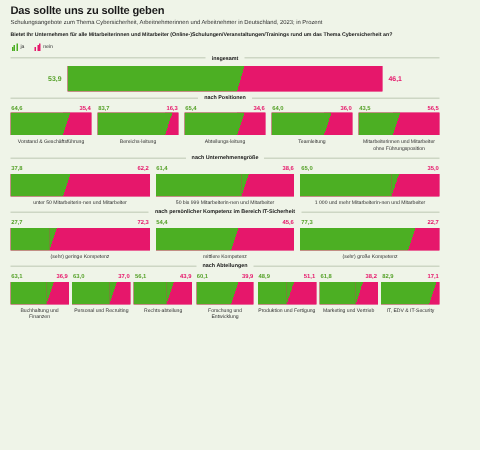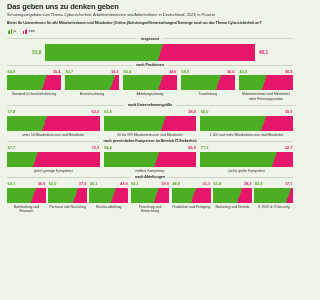--- a/index.html
+++ b/index.html
@@ -65,21 +65,21 @@
   .total-val{font-size:4.6px;font-weight:bold;}
   .total-val.yes{color:#57a22b;text-align:right;width:34px;}
   .total-val.no{color:#e6176b;text-align:left;width:34px;}
   .total-bar{flex:1;}
 </style>
 </head>
 <body>
 
 <div class="page">
 
-  <div class="headline">Das geben uns zu denken geben</div>
+  <div class="headline">Das sollte uns zu sollte geben</div>
   <div class="subhead">Schulungsangebote zum Thema Cybersicherheit, Arbeitnehmerinnen und Arbeitnehmer in Deutschland, 2023; in Prozent</div>
   <div class="question">Bietet Ihr Unternehmen für alle Mitarbeiterinnen und Mitarbeiter (Online-)Schulungen/Veranstaltungen/Trainings rund um das Thema Cybersicherheit an?</div>
 
   <div class="legend">
     <div class="legend-item">
       <span class="lg-swatch bars" style="color:#4caf23"></span>
       <span class="lg-label">ja</span>
     </div>
     <div class="legend-item">
       <span class="lg-swatch bars" style="color:#e6176b"></span>

